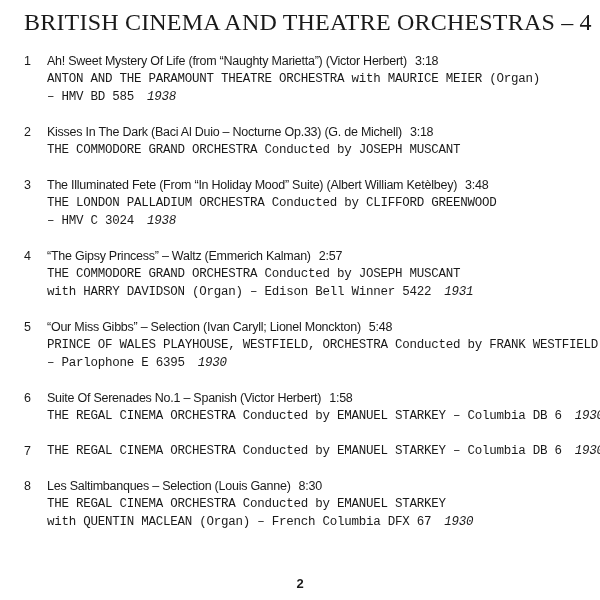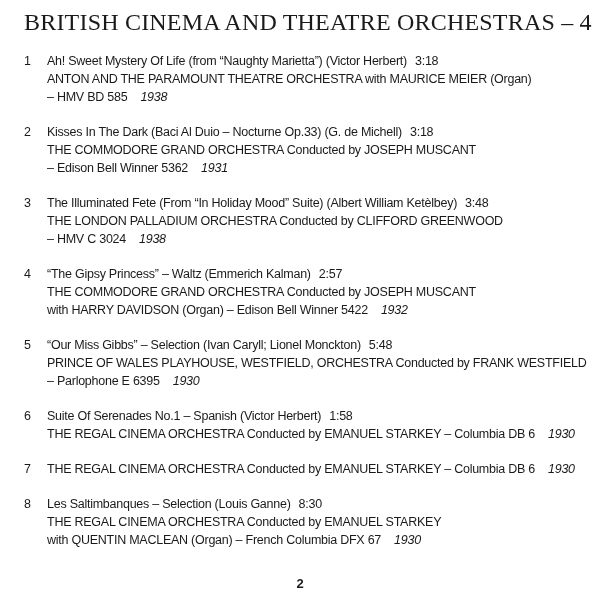--- a/index.html
+++ b/index.html
@@ -54,20 +54,21 @@
   }
   .track-title {
     white-space: nowrap;
   }
   .track-duration {
     flex: none;
     margin-left: 8px;
   }
   .credit-line {
     white-space: nowrap;
+    font-family: Liberation Mono, monospace;
   }
   .year {
     font-style: italic;
     margin-left: 13px;
     margin-top: 28px;
   }
   .page-number {
     position: absolute;
     left: 0;
     bottom: 9px;
@@ -101,21 +102,20 @@
 
   <div class="track">
     <div class="track-num">2</div>
     <div class="track-body">
       <div class="title-line">
         <span class="track-title">Kisses In The Dark (Baci Al Duio – Nocturne Op.33) (G. de Michell)</span>
         <span class="track-duration">3:18</span>
       </div>
       <div class="credit-lines">
             <div class="credit-line"><span>THE COMMODORE GRAND ORCHESTRA Conducted by JOSEPH MUSCANT</span></div>
-            <div class="credit-line"><span>– Edison Bell Winner 5362</span><span class="year">1931</span></div>
           </div>
     </div>
   </div>
 
   <div class="track">
     <div class="track-num">3</div>
     <div class="track-body">
       <div class="title-line">
         <span class="track-title">The Illuminated Fete (From “In Holiday Mood” Suite) (Albert William Ketèlbey)</span>
         <span class="track-duration">3:48</span>
@@ -129,21 +129,21 @@
 
   <div class="track">
     <div class="track-num">4</div>
     <div class="track-body">
       <div class="title-line">
         <span class="track-title">“The Gipsy Princess” – Waltz (Emmerich Kalman)</span>
         <span class="track-duration">2:57</span>
       </div>
       <div class="credit-lines">
             <div class="credit-line"><span>THE COMMODORE GRAND ORCHESTRA Conducted by JOSEPH MUSCANT</span></div>
-            <div class="credit-line"><span>with HARRY DAVIDSON (Organ) – Edison Bell Winner 5422</span><span class="year">1932</span></div>
+            <div class="credit-line"><span>with HARRY DAVIDSON (Organ) – Edison Bell Winner 5422</span><span class="year">1931</span></div>
           </div>
     </div>
   </div>
 
   <div class="track">
     <div class="track-num">5</div>
     <div class="track-body">
       <div class="title-line">
         <span class="track-title">“Our Miss Gibbs” – Selection (Ivan Caryll; Lionel Monckton)</span>
         <span class="track-duration">5:48</span>

